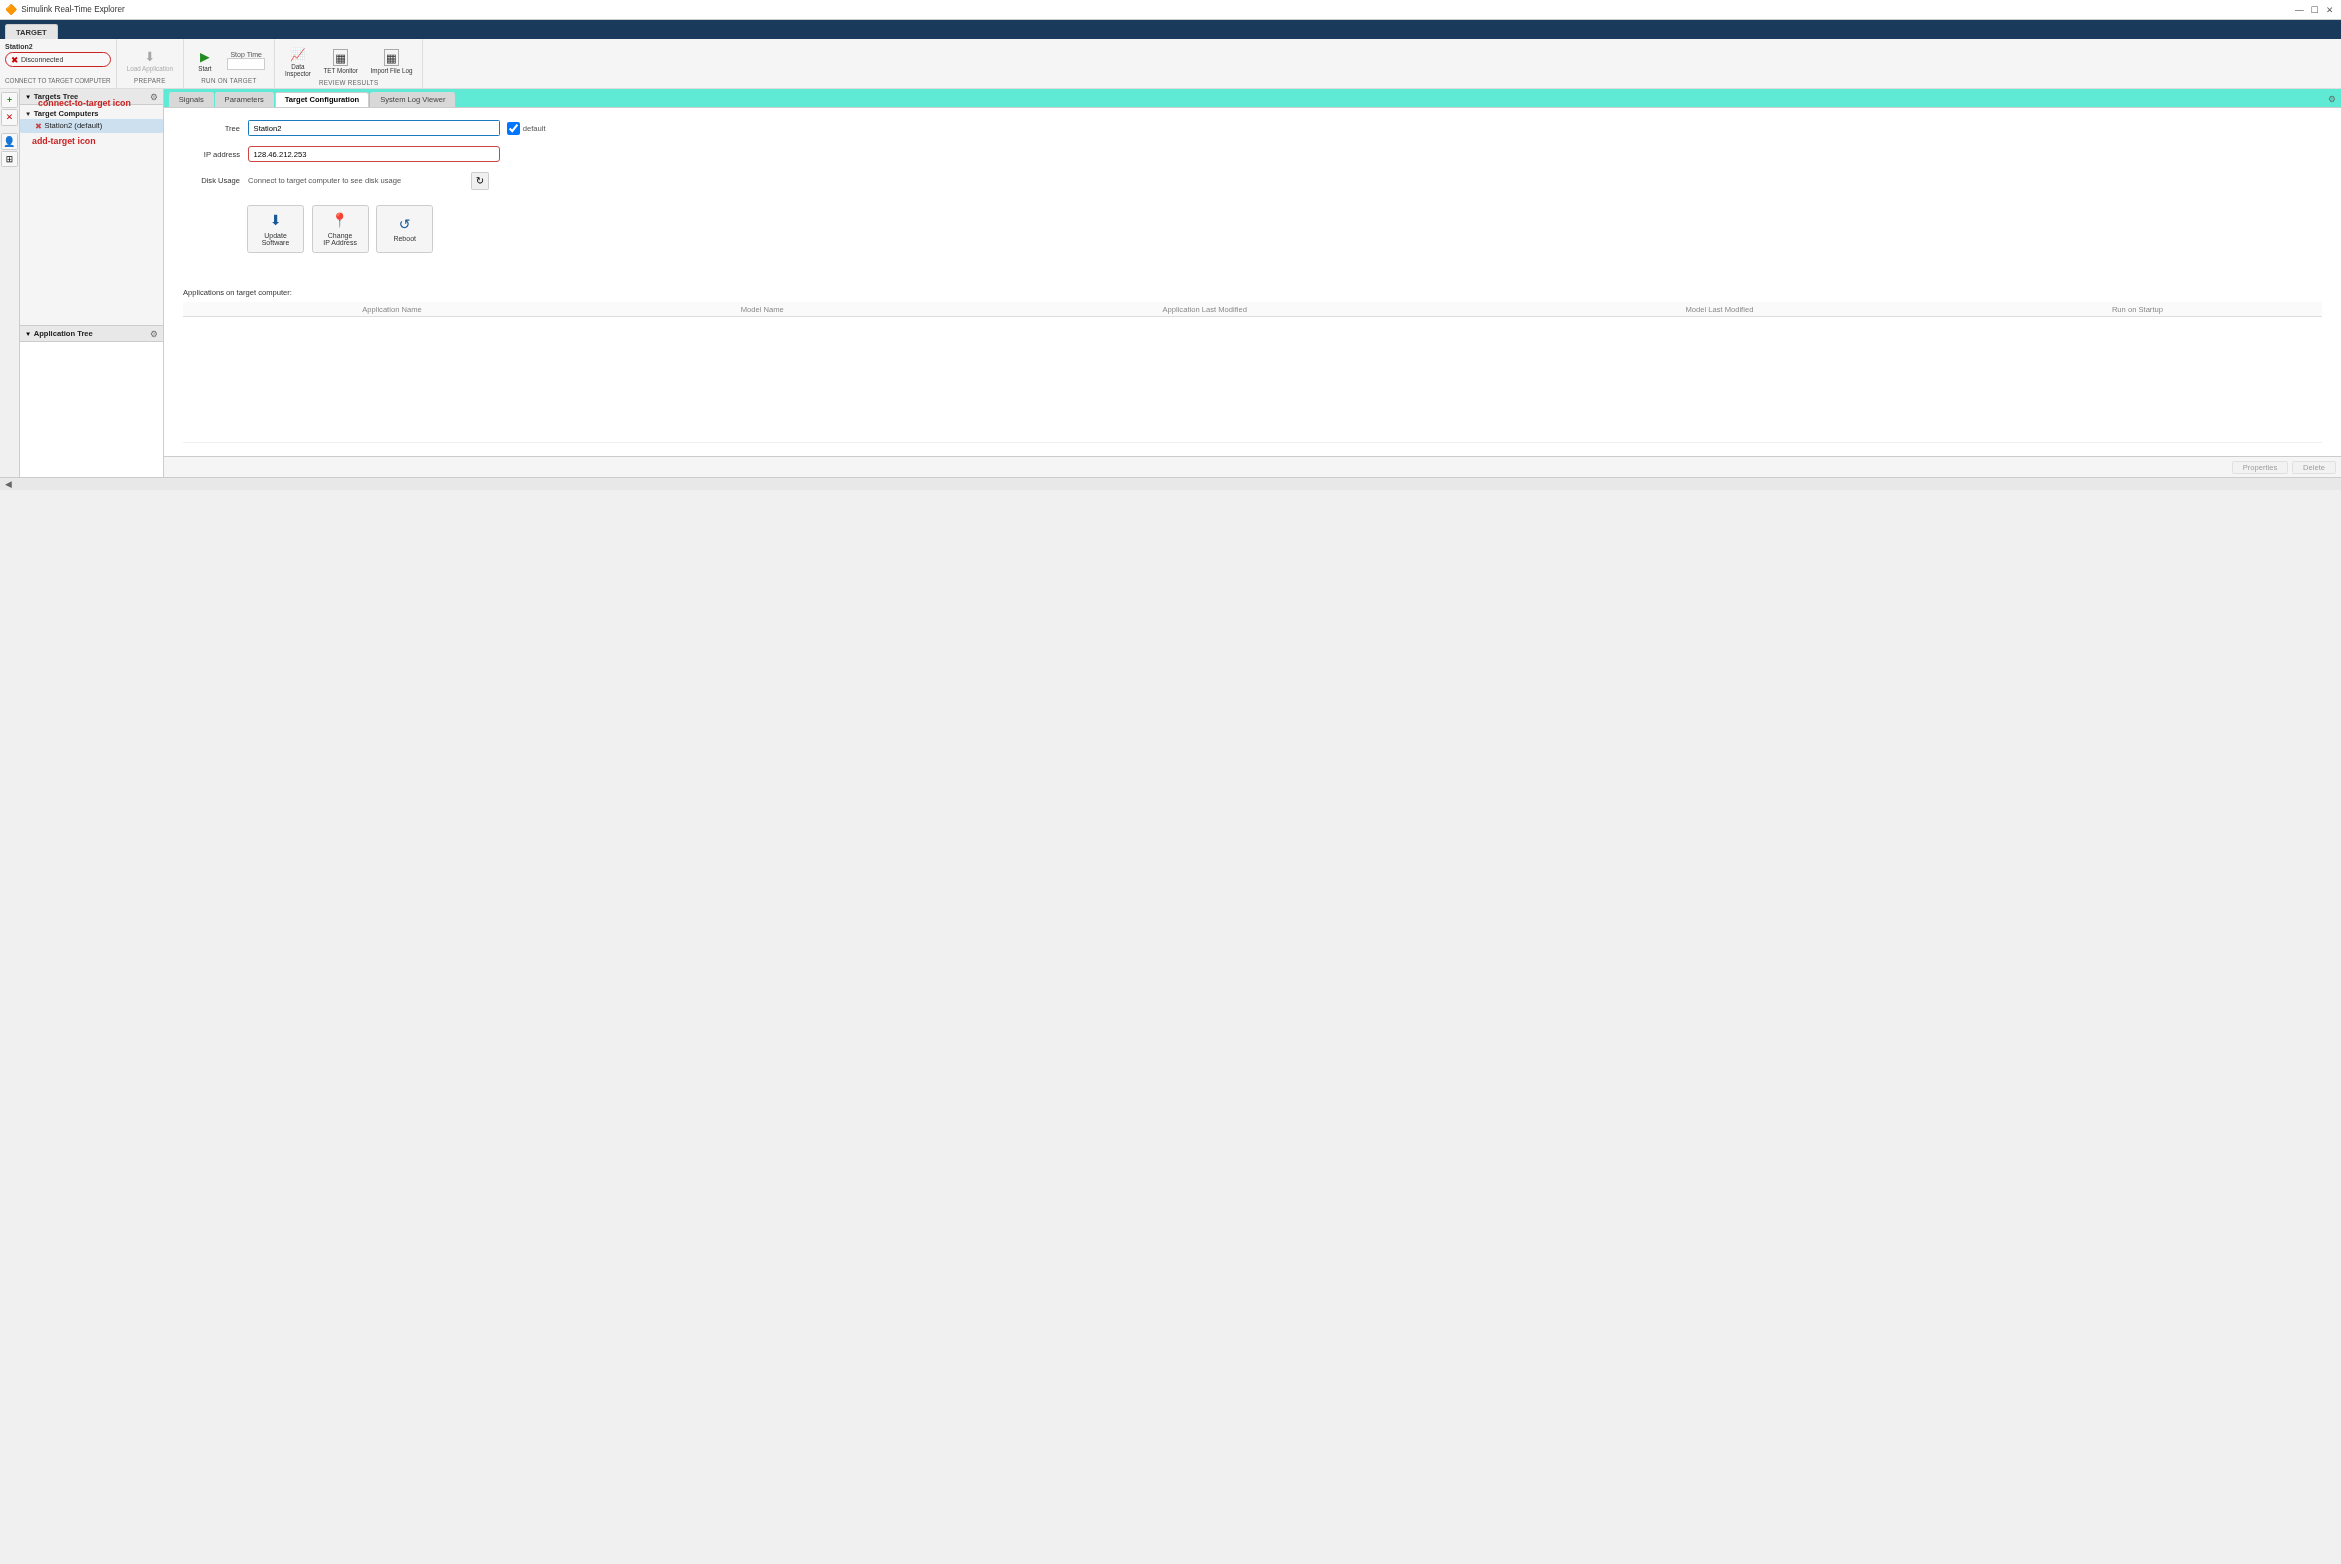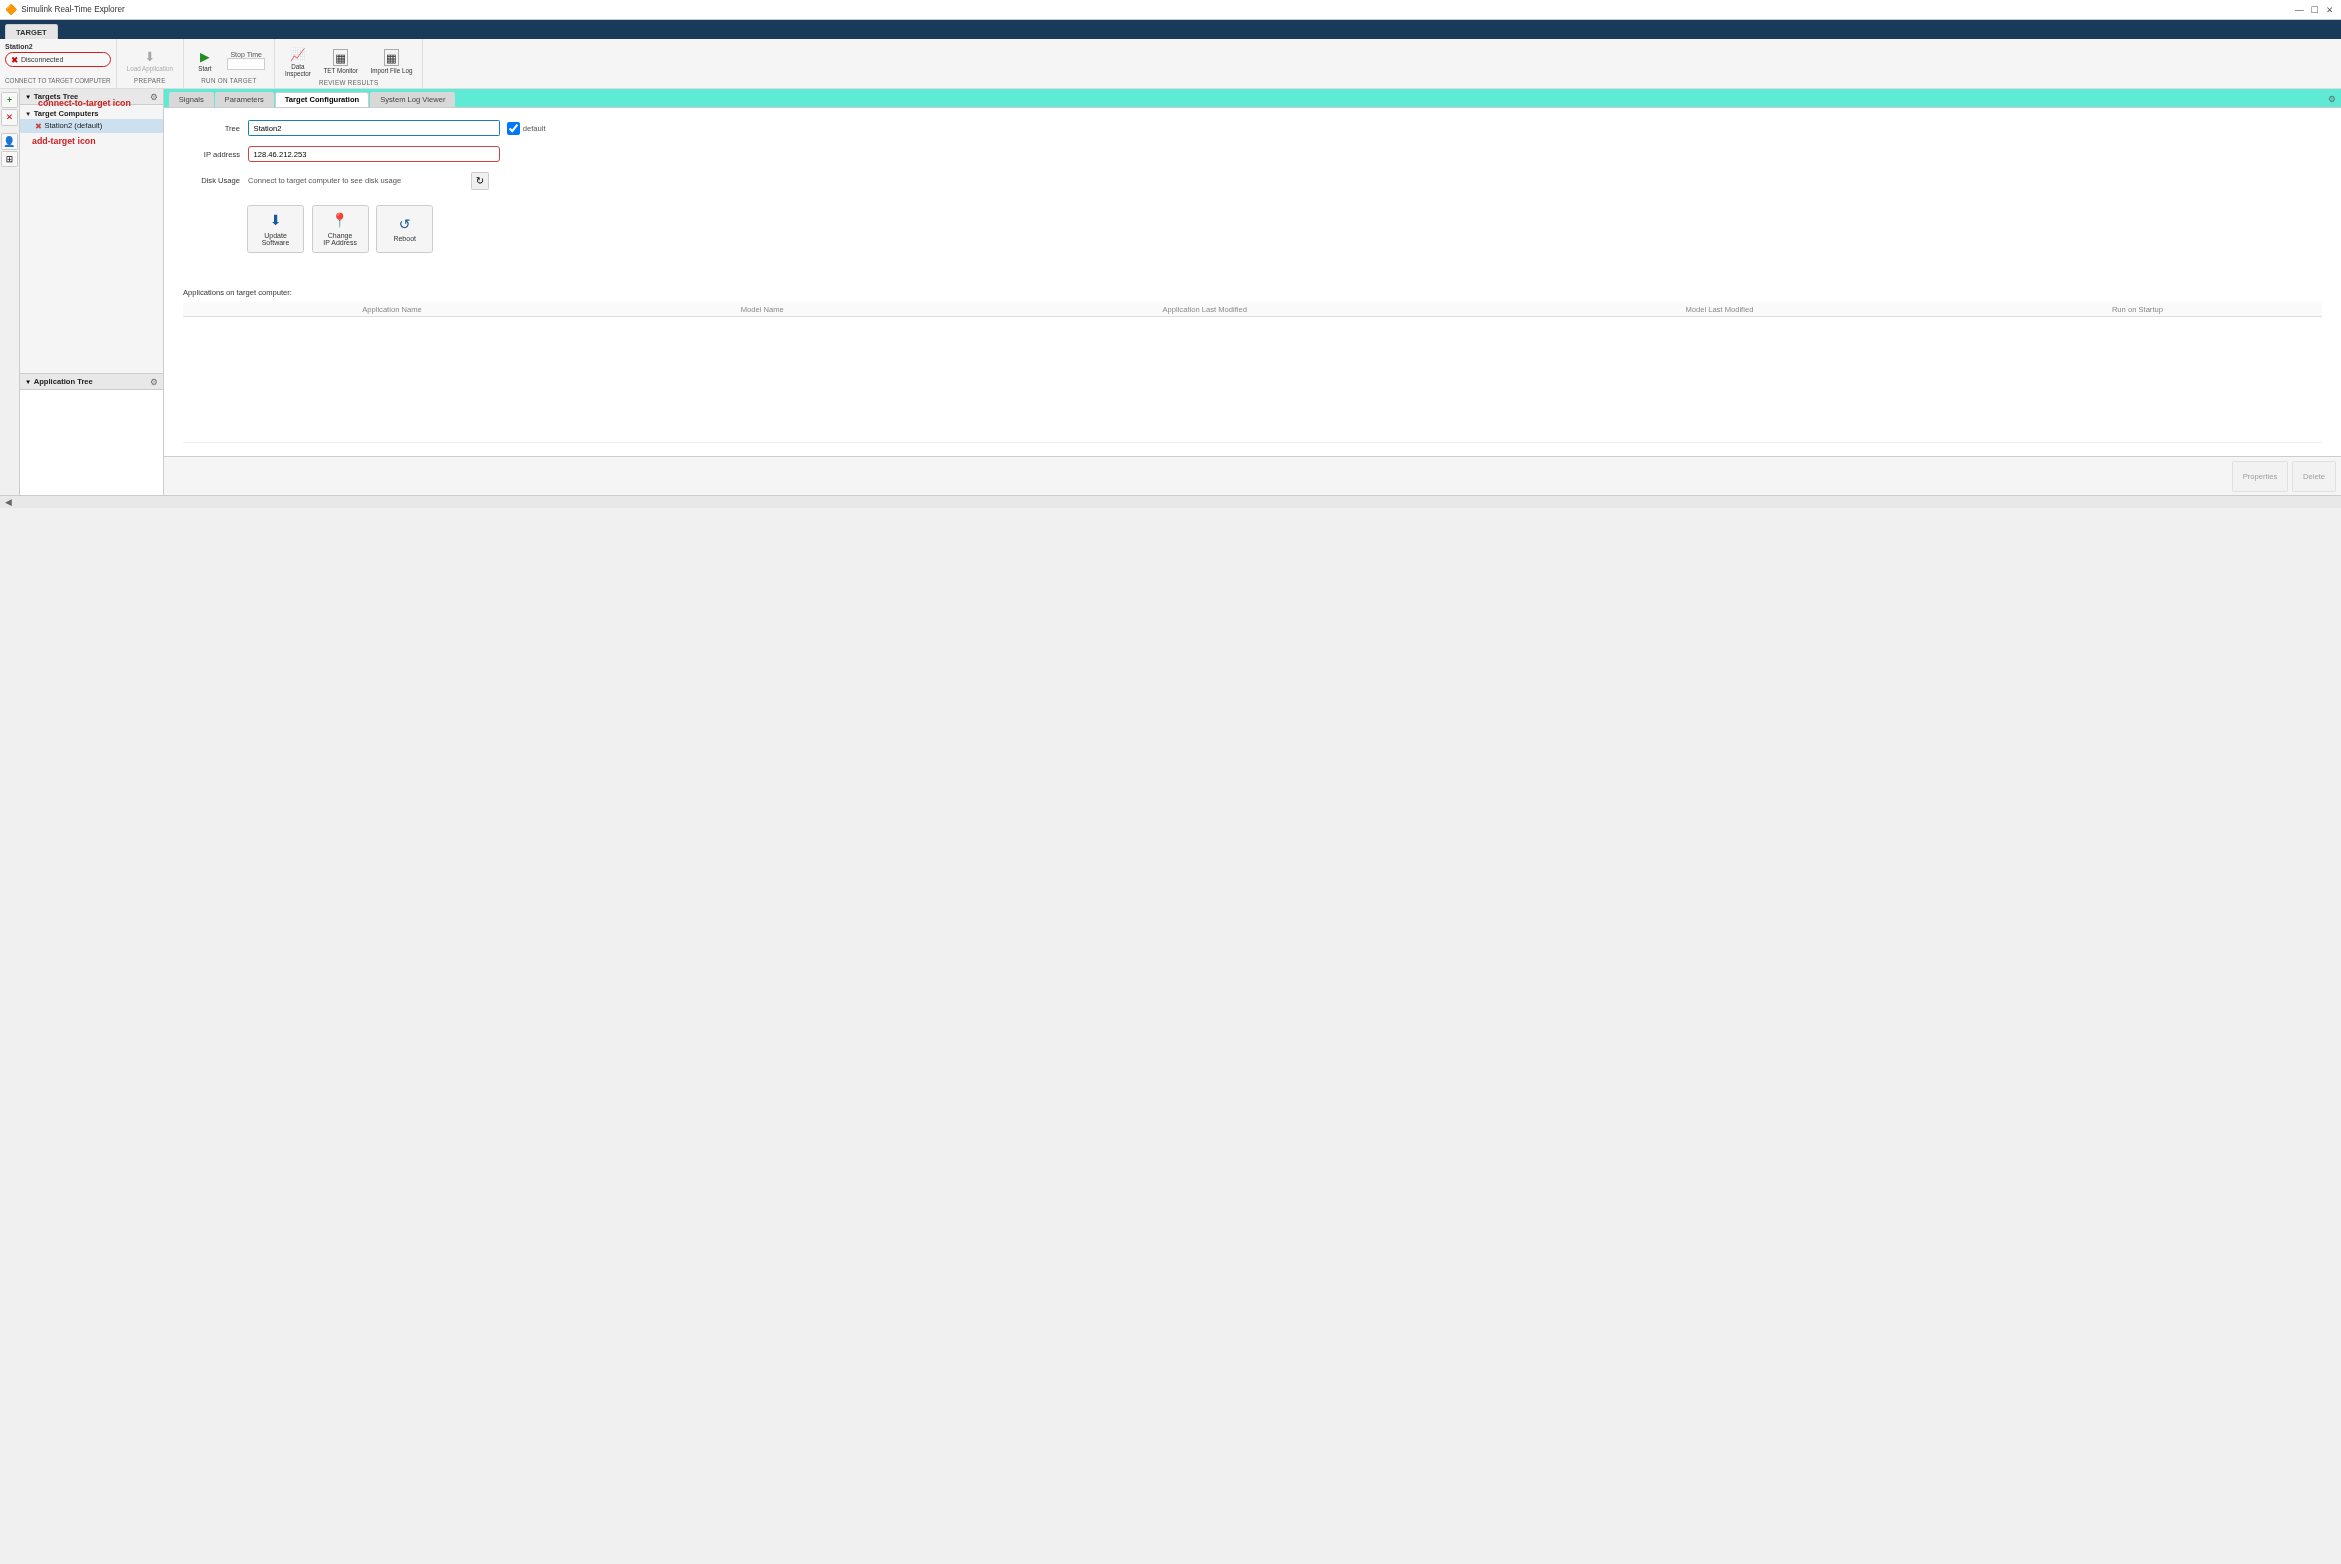--- a/index.html
+++ b/index.html
@@ -177,21 +177,21 @@
     }
     .apps-table td { padding: 2.5px 6.3px; font-size: 7.6px; border-bottom: 0.6px solid #f0f0f0; }
     .apps-table-empty { height: 126px; background: #fff; }
 
     
     .bottom-row {
       display: flex; justify-content: flex-end; padding: 3.8px 5px;
       border-top: 0.6px solid #ccc; background: #f5f5f5; gap: 3.8px;
     }
     .bottom-btn {
-      padding: 10px 10px; border: 0.6px solid #ccc; background: #f0f0f0;
+      padding: 1px 10px; border: 0.6px solid #ccc; background: #f0f0f0;
       border-radius: 1.3px; cursor: pointer; font-size: 7.6px; color: #444;
     }
     .bottom-btn.disabled { opacity: 0.5; cursor: default; }
 
     
     .status-bar {
       height: 12.6px; background: #e8e8e8; border-top: 0.6px solid #ccc;
       display: flex; align-items: center; padding: 0 5px;
     }
     .status-arrow { font-size: 8.8px; color: #666; cursor: pointer; }
@@ -314,21 +314,21 @@
                 <span>Target Computers</span>
               </div>
               <div class="tree-item selected">
                 <span style="font-size:8.2px;color:#cc4444;">✖</span>
                 <span>Station2 (default)</span>
               </div>
             </div>
           </div>
         </div>
 
-        <div class="app-tree-bottom" style="height:122px;display:flex;flex-direction:column;">
+        <div class="app-tree-bottom" style="height:152px;display:flex;flex-direction:column;">
           <div class="panel-header">
             <div class="panel-header-left">
               <button class="collapse-btn">▼</button>
               <span>Application Tree</span>
             </div>
             <button class="gear-btn">⚙</button>
           </div>
           <div style="flex:1;background:#fff;"></div>
         </div>
 

